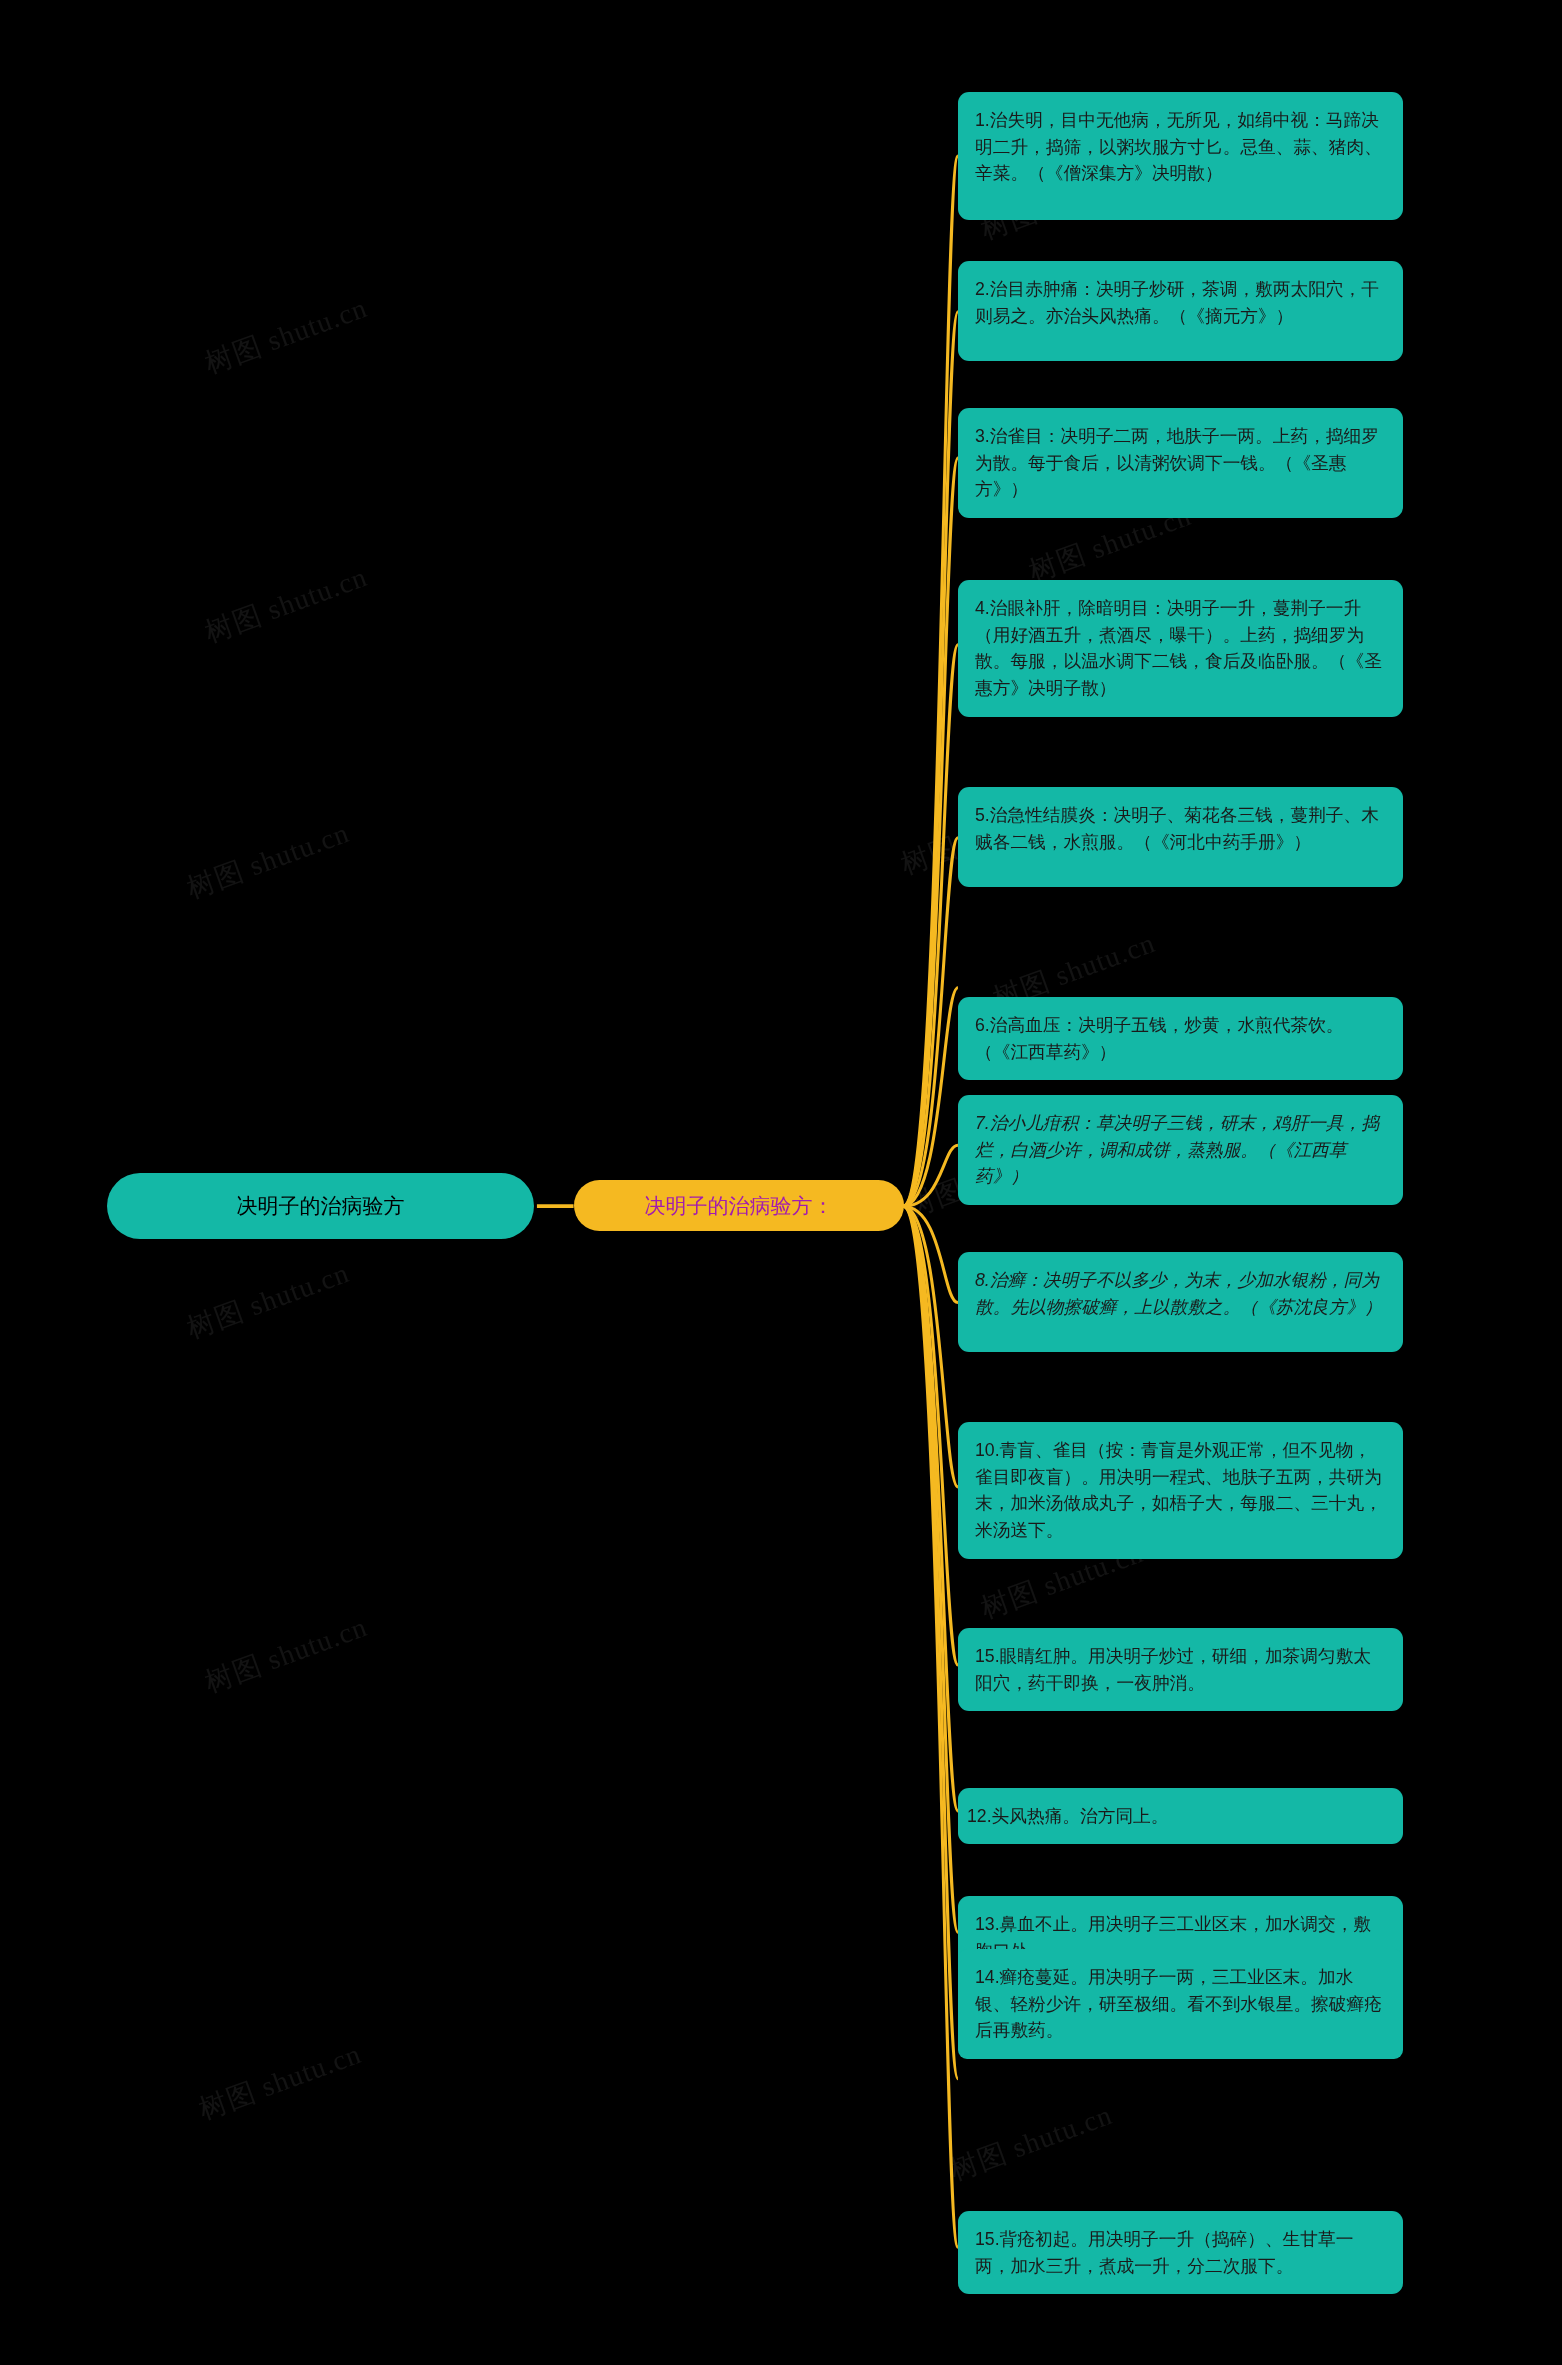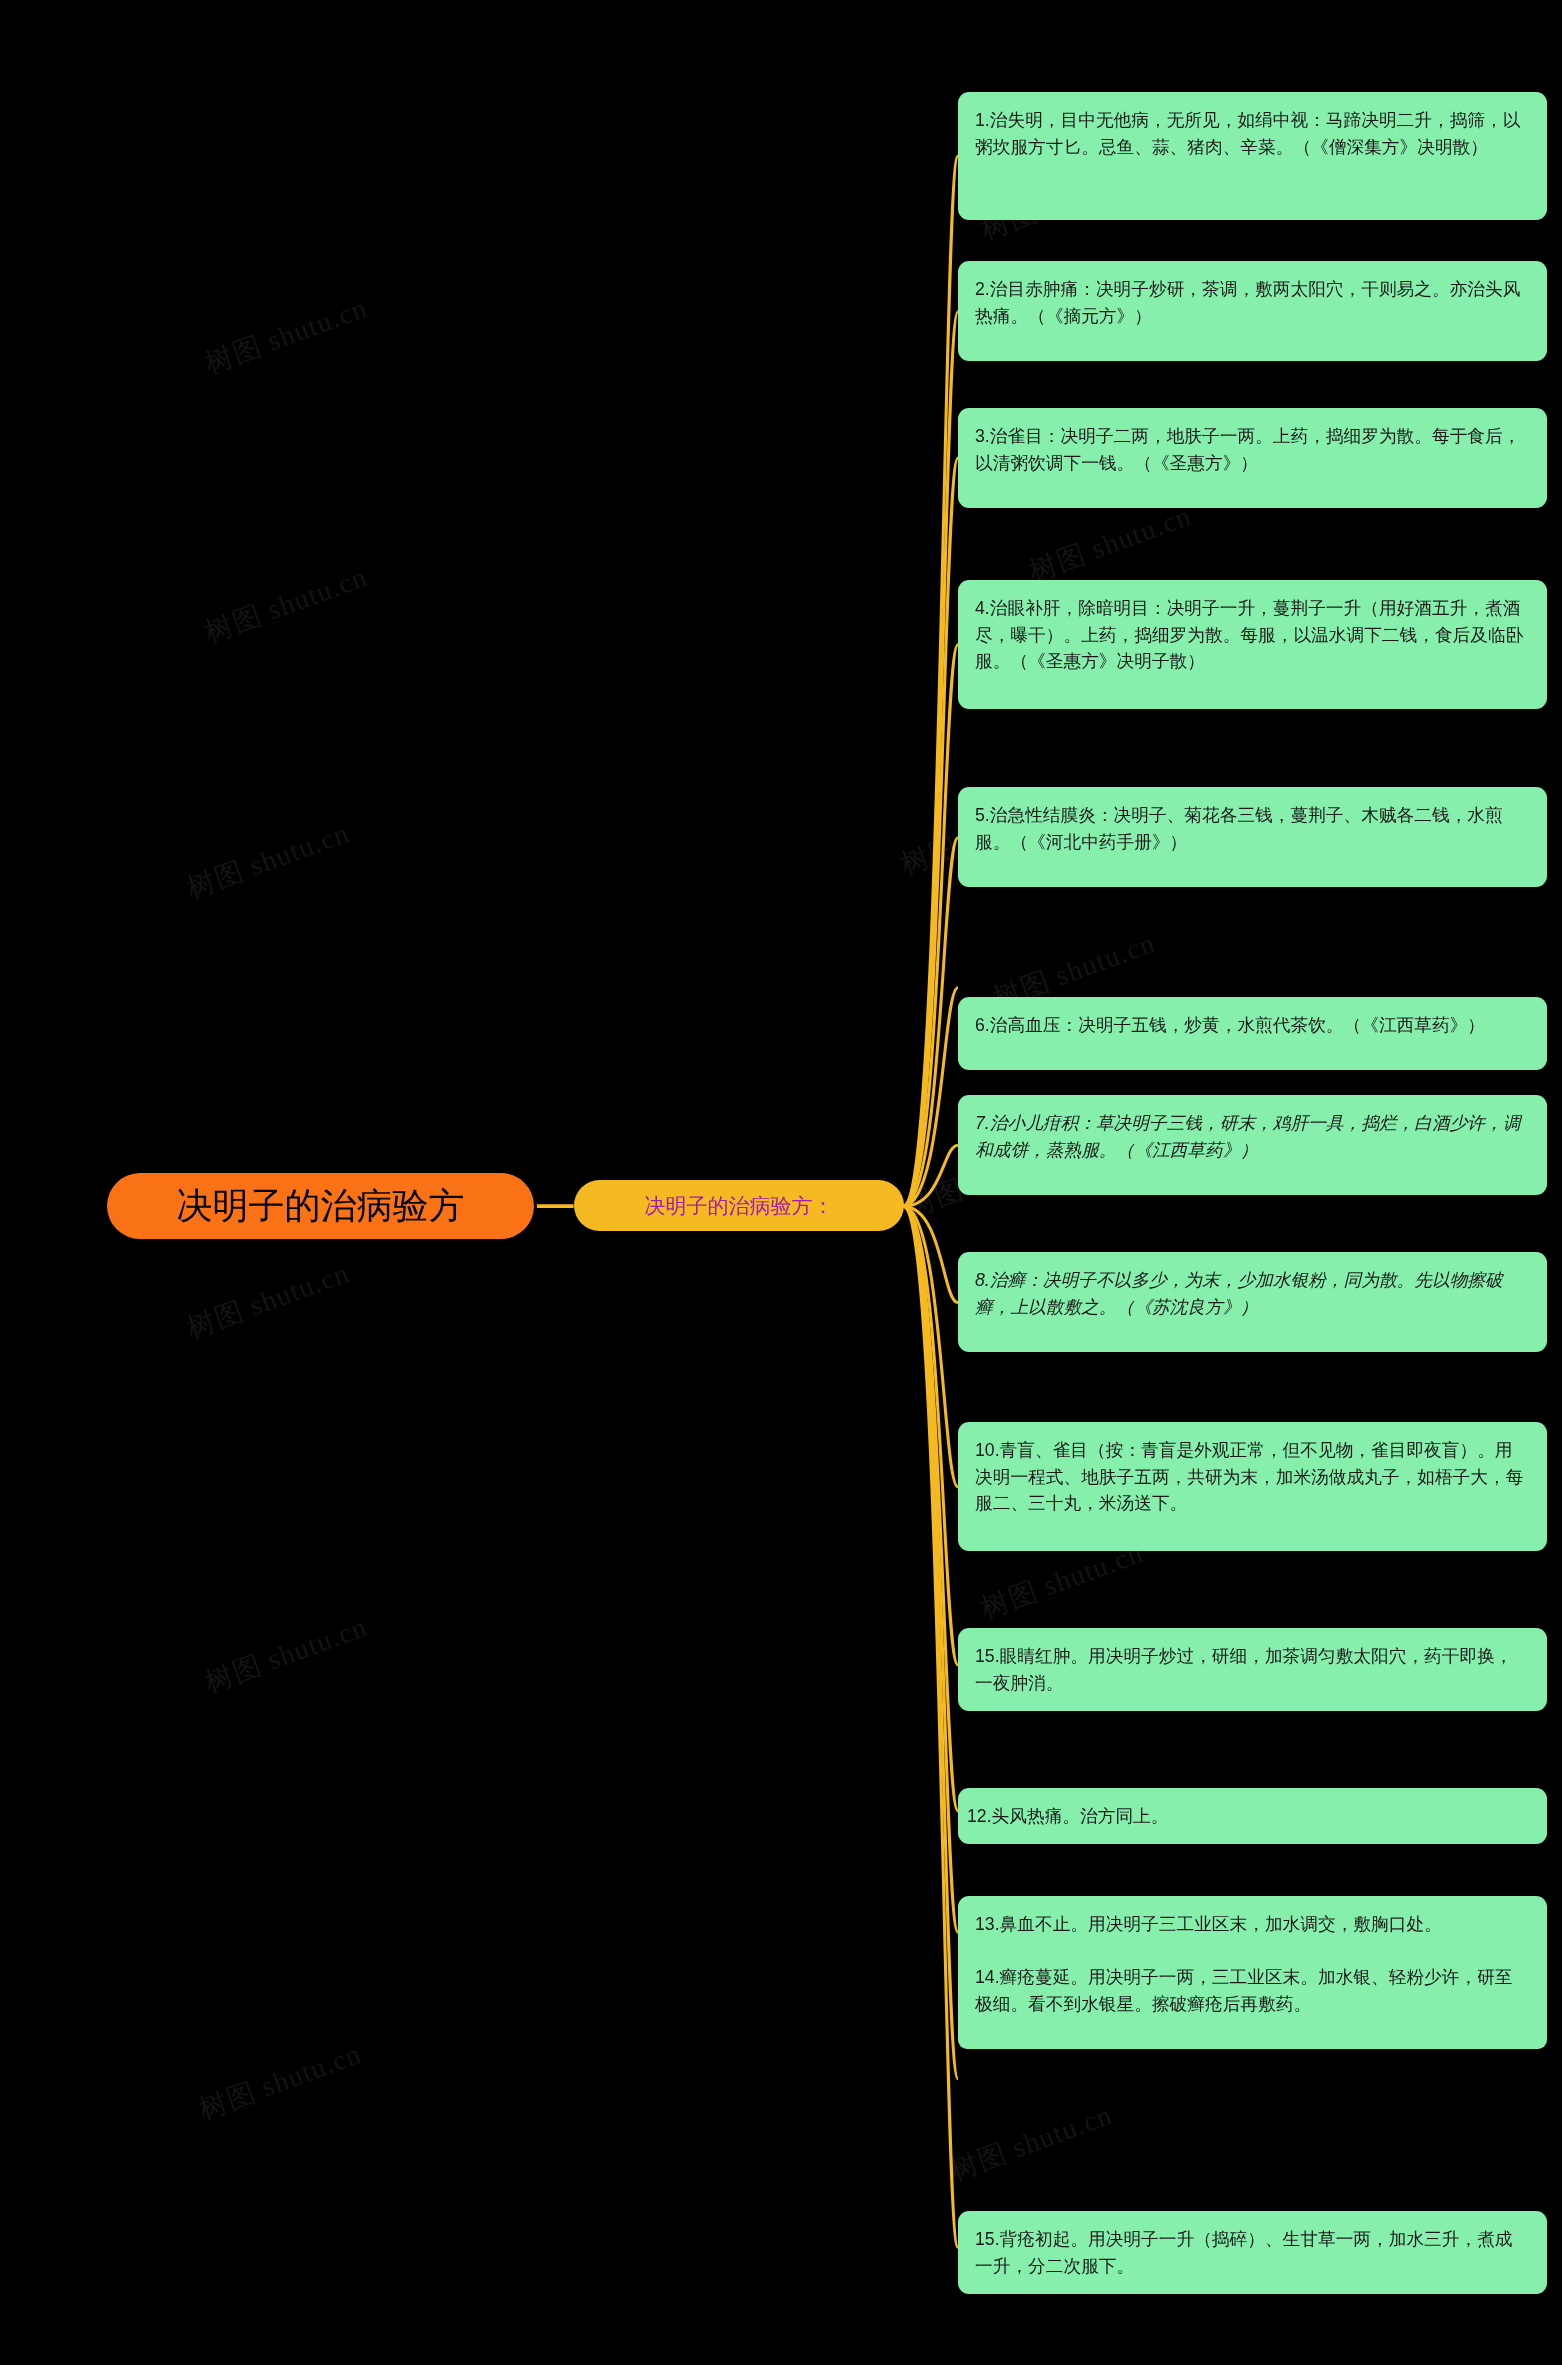--- a/index.html
+++ b/index.html
@@ -48,27 +48,27 @@
     pointer-events: none;
   }
 
   
   .root-node {
     position: absolute;
     left: 107px;
     top: 1173px;
     width: 427px;
     height: 66px;
-    background: #f97316;
+    background: #14b8a6;
     border-radius: 33px;
     display: flex;
     align-items: center;
     justify-content: center;
     color: #000000;
-    font-size: 36px;
+    font-size: 21px;
     z-index: 3;
     box-sizing: border-box;
   }
 
   
   .branch-node {
     position: absolute;
     left: 574px;
     top: 1180px;
     width: 330px;
@@ -81,22 +81,22 @@
     color: #a21caf;
     font-size: 21px;
     z-index: 3;
     box-sizing: border-box;
   }
 
   
   .leaf {
     position: absolute;
     left: 958px;
-    width: 589px;
-    background: #86efac;
+    width: 445px;
+    background: #14b8a6;
     border-radius: 11px;
     color: #1a1a1a;
     font-size: 17.7px;
     line-height: 1.52;
     padding: 14.6px 17px;
     box-sizing: border-box;
     z-index: 3;
   }
 </style>
 </head>

